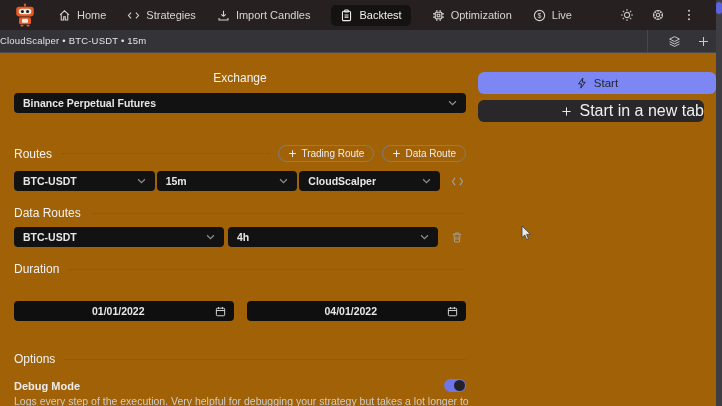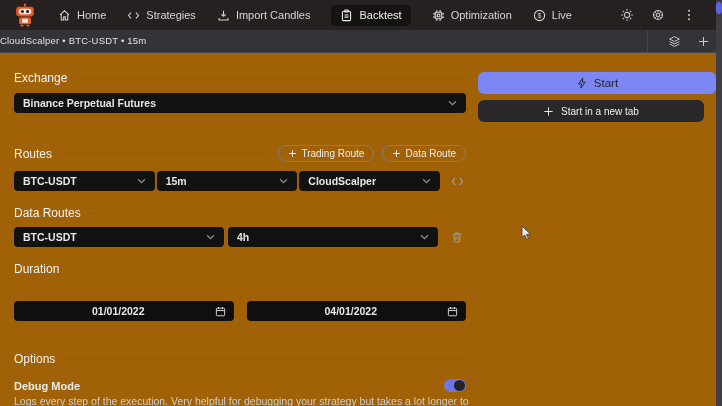--- a/index.html
+++ b/index.html
@@ -53,22 +53,22 @@
   .toggle { width:22px; height:13px; border-radius:999px; background:#6e76e8; position:relative; cursor:pointer; }
   .toggle .knob { position:absolute; right:1px; top:1px; width:11px; height:11px; border-radius:50%;
                   background:#222227; }
   .debug-desc { position:absolute; left:14px; width:460px; color:#cccccc; font-size:10.5px; }
 
   
   .start-btn { position:absolute; left:478px; top:72px; width:238px; height:22px; background:#7d87f4;
                border-radius:6px; display:flex; align-items:center; justify-content:center; gap:6px;
                color:#23262e; font-size:11.5px; font-weight:500; cursor:pointer; }
   .newtab-btn { position:absolute; left:478px; top:100px; width:226px; height:22px; background:#2a272a;
-                border-radius:6px; display:flex; align-items:center; justify-content:center; gap:7px;
-                color:#efefef; font-size:10px; cursor:pointer; }
+                border-radius:6px; display:flex; align-items:center; justify-content:flex-end; gap:7px;
+                color:#efefef; font-size:16px; cursor:pointer; }
 
   
   .scrollbar { position:absolute; right:0; top:0; width:6px; height:406px; background:#3e3e42; }
   .scroll-thumb { position:absolute; top:2px; left:0; width:6px; height:12px; background:#5b63e0; border-radius:3px; }
 
   .cursor { position:absolute; left:521px; top:226px; }
 </style>
 </head>
 <body>
 
@@ -158,21 +158,21 @@
       <svg width="13" height="13" viewBox="0 0 16 16" fill="none" stroke="currentColor" stroke-width="1.2">
         <path d="M8 2 14 5 8 8 2 5z"></path>
         <path d="M2 8l6 3 6-3M2 11l6 3 6-3"></path>
       </svg>
       <svg width="13" height="13" viewBox="0 0 16 16" fill="none" stroke="currentColor" stroke-width="1.3">
         <path d="M8 2.5v11M2.5 8h11"></path>
       </svg>
     </div>
   </div>
 
-  <div class="heading-row" style="top:71px;">
+  <div class="heading-row" style="top:71px;flex-direction:column;">
     <span class="heading">Exchange</span>
     <span class="leader"></span>
   </div>
   <div class="row" style="top:93px;">
     <div class="select grow">
       <span class="val">Binance Perpetual Futures</span>
       <span class="chev">
         <svg width="9" height="6" viewBox="0 0 10 7" fill="none" stroke="currentColor" stroke-width="1.4">
             <path d="M1 1.5 5 5.5 9 1.5"></path>
           </svg>
@@ -249,21 +249,21 @@
           </svg>
       </span>
     </div>
     <div class="icon-btn">
       <svg width="12" height="13" viewBox="0 0 16 17" fill="none" stroke="currentColor" stroke-width="1.2">
         <path d="M2.5 4.2h11M6 4.2V2.5h4v1.7M4 4.2l.8 10.3h6.4L12 4.2M6.6 7.2v4.5M9.4 7.2v4.5"></path>
       </svg>
     </div>
   </div>
 
-  <div class="heading-row" style="top:262px;align-items:flex-end;">
+  <div class="heading-row" style="top:262px;">
     <span class="heading">Duration</span>
     <span class="leader"></span>
   </div>
   <div class="row" style="top:301px; gap:13px;">
     <div class="date-input">
       <span class="val">01/01/2022</span>
       <svg width="11" height="11" viewBox="0 0 16 16" fill="none" stroke="#e6e6e6" stroke-width="1.3">
         <rect x="2" y="3.2" width="12" height="11" rx="1.4"></rect>
         <path d="M2 6.6h12M5.2 1.5v3M10.8 1.5v3"></path>
       </svg>

